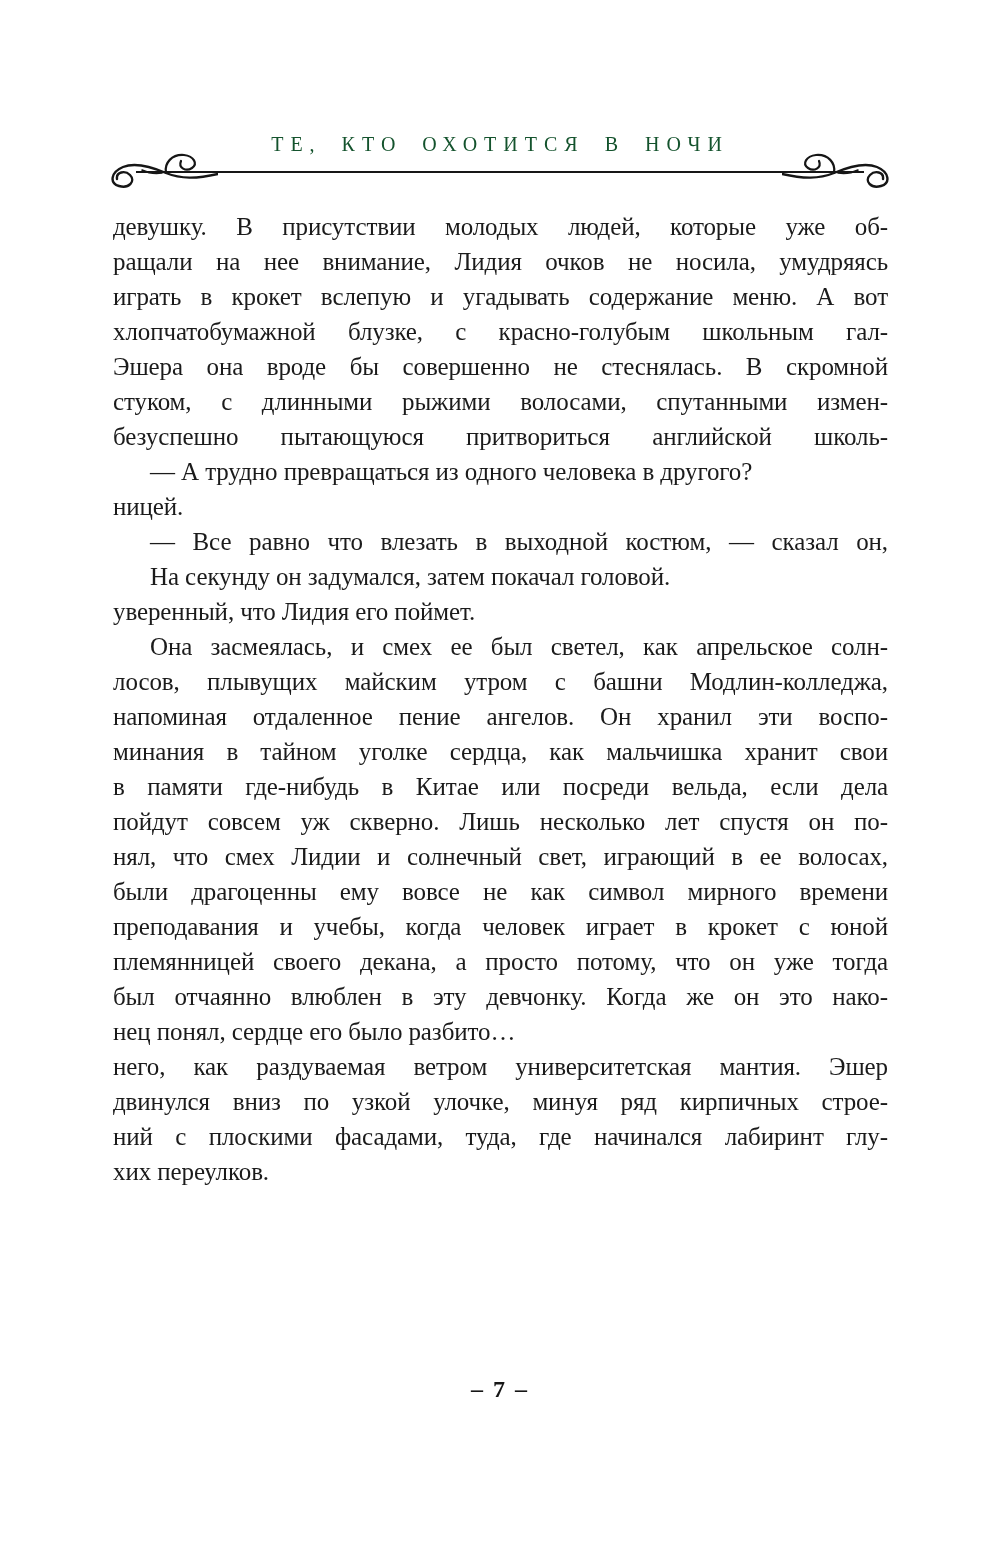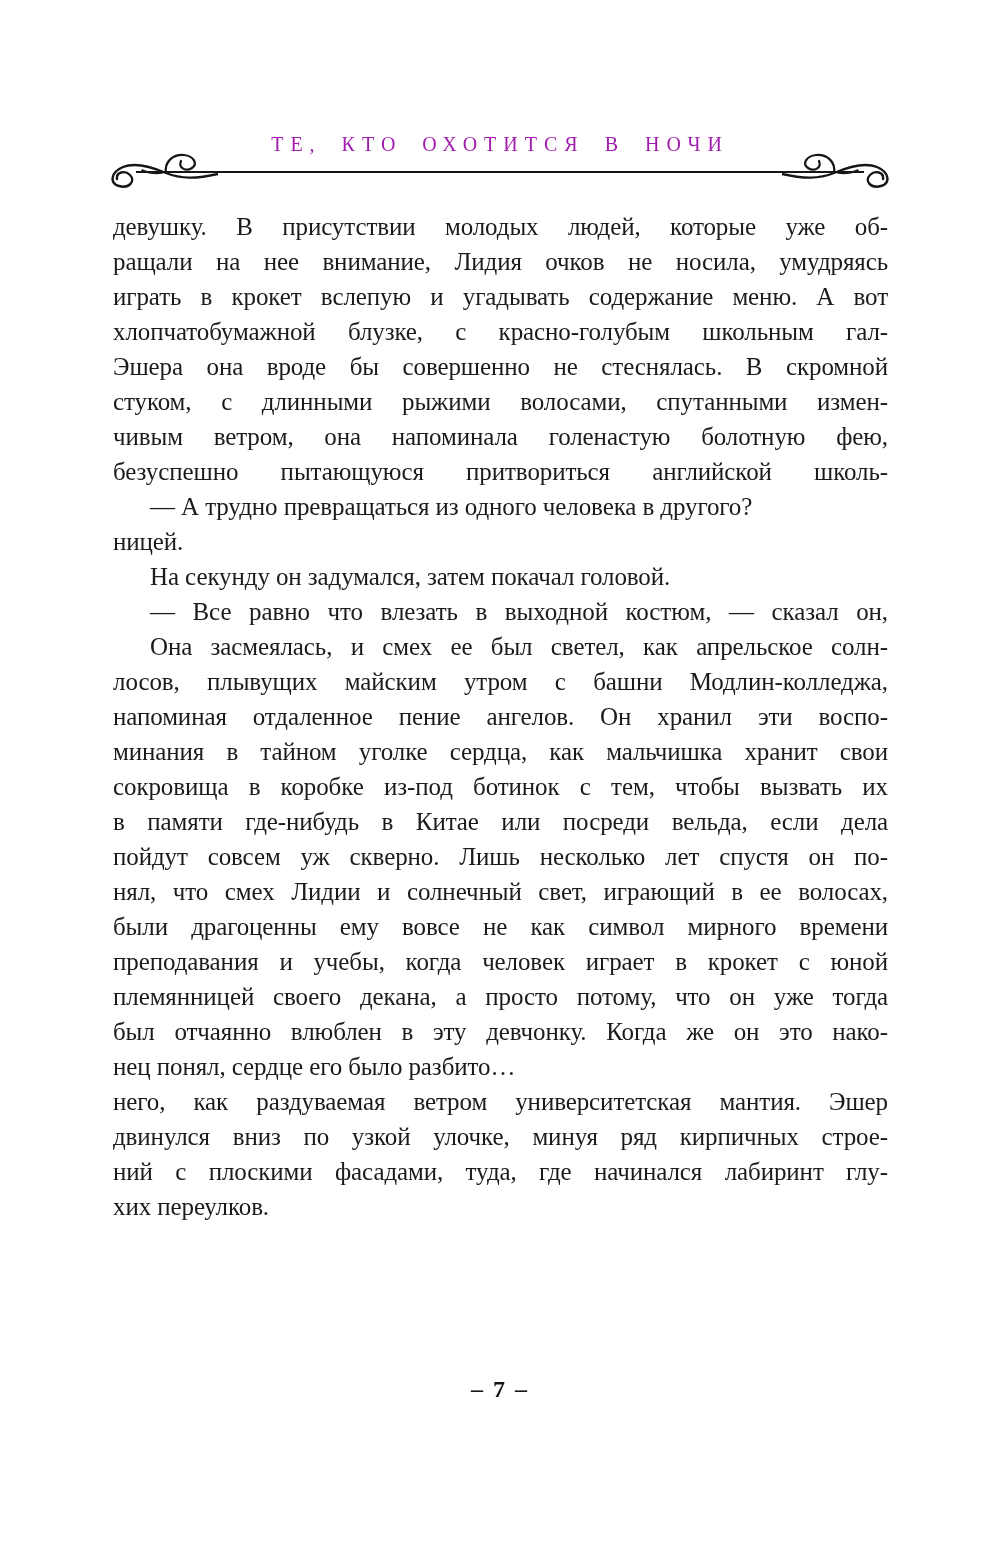--- a/index.html
+++ b/index.html
@@ -17,21 +17,21 @@
   .header-title {
     position: absolute;
     top: 133px;
     left: 0;
     width: 100%;
     text-align: center;
     font-size: 20px;
     letter-spacing: 7px;
     word-spacing: 8px;
     font-weight: 400;
-    color: #a21caf;
+    color: #14532d;
     white-space: nowrap;
   }
   .rule-row {
     position: absolute;
     top: 148px;
     left: 100px;
     right: 100px;
     height: 46px;
   }
   .rule-line {
@@ -108,31 +108,30 @@
     </svg>
   </div>
 
   <div class="body-text">
       <div class="line">девушку. В присутствии молодых людей, которые уже об-</div>
       <div class="line">ращали на нее внимание, Лидия очков не носила, умудряясь</div>
       <div class="line">играть в крокет вслепую и угадывать содержание меню. А вот</div>
       <div class="line">хлопчатобумажной блузке, с красно-голубым школьным гал-</div>
       <div class="line">Эшера она вроде бы совершенно не стеснялась. В скромной</div>
       <div class="line">стуком, с длинными рыжими волосами, спутанными измен-</div>
-      <div class="line">чивым ветром, она напоминала голенастую болотную фею,</div>
       <div class="line">безуспешно пытающуюся притвориться английской школь-</div>
       <div class="line last indent">— А трудно превращаться из одного человека в другого?</div>
       <div class="line last">ницей.</div>
+      <div class="line indent">— Все равно что влезать в выходной костюм, — сказал он,</div>
       <div class="line last indent">На секунду он задумался, затем покачал головой.</div>
-      <div class="line indent">— Все равно что влезать в выходной костюм, — сказал он,</div>
+      <div class="line last">уверенный, что Лидия его поймет.</div>
       <div class="line indent">Она засмеялась, и смех ее был светел, как апрельское солн-</div>
       <div class="line">лосов, плывущих майским утром с башни Модлин-колледжа,</div>
       <div class="line">напоминая отдаленное пение ангелов. Он хранил эти воспо-</div>
       <div class="line">минания в тайном уголке сердца, как мальчишка хранит свои</div>
-      <div class="line">сокровища в коробке из-под ботинок с тем, чтобы вызвать их</div>
       <div class="line">в памяти где-нибудь в Китае или посреди вельда, если дела</div>
       <div class="line">пойдут совсем уж скверно. Лишь несколько лет спустя он по-</div>
       <div class="line">нял, что смех Лидии и солнечный свет, играющий в ее волосах,</div>
       <div class="line">были драгоценны ему вовсе не как символ мирного времени</div>
       <div class="line">преподавания и учебы, когда человек играет в крокет с юной</div>
       <div class="line">племянницей своего декана, а просто потому, что он уже тогда</div>
       <div class="line">был отчаянно влюблен в эту девчонку. Когда же он это нако-</div>
       <div class="line last">нец понял, сердце его было разбито…</div>
       <div class="line">него, как раздуваемая ветром университетская мантия. Эшер</div>
       <div class="line">двинулся вниз по узкой улочке, минуя ряд кирпичных строе-</div>

